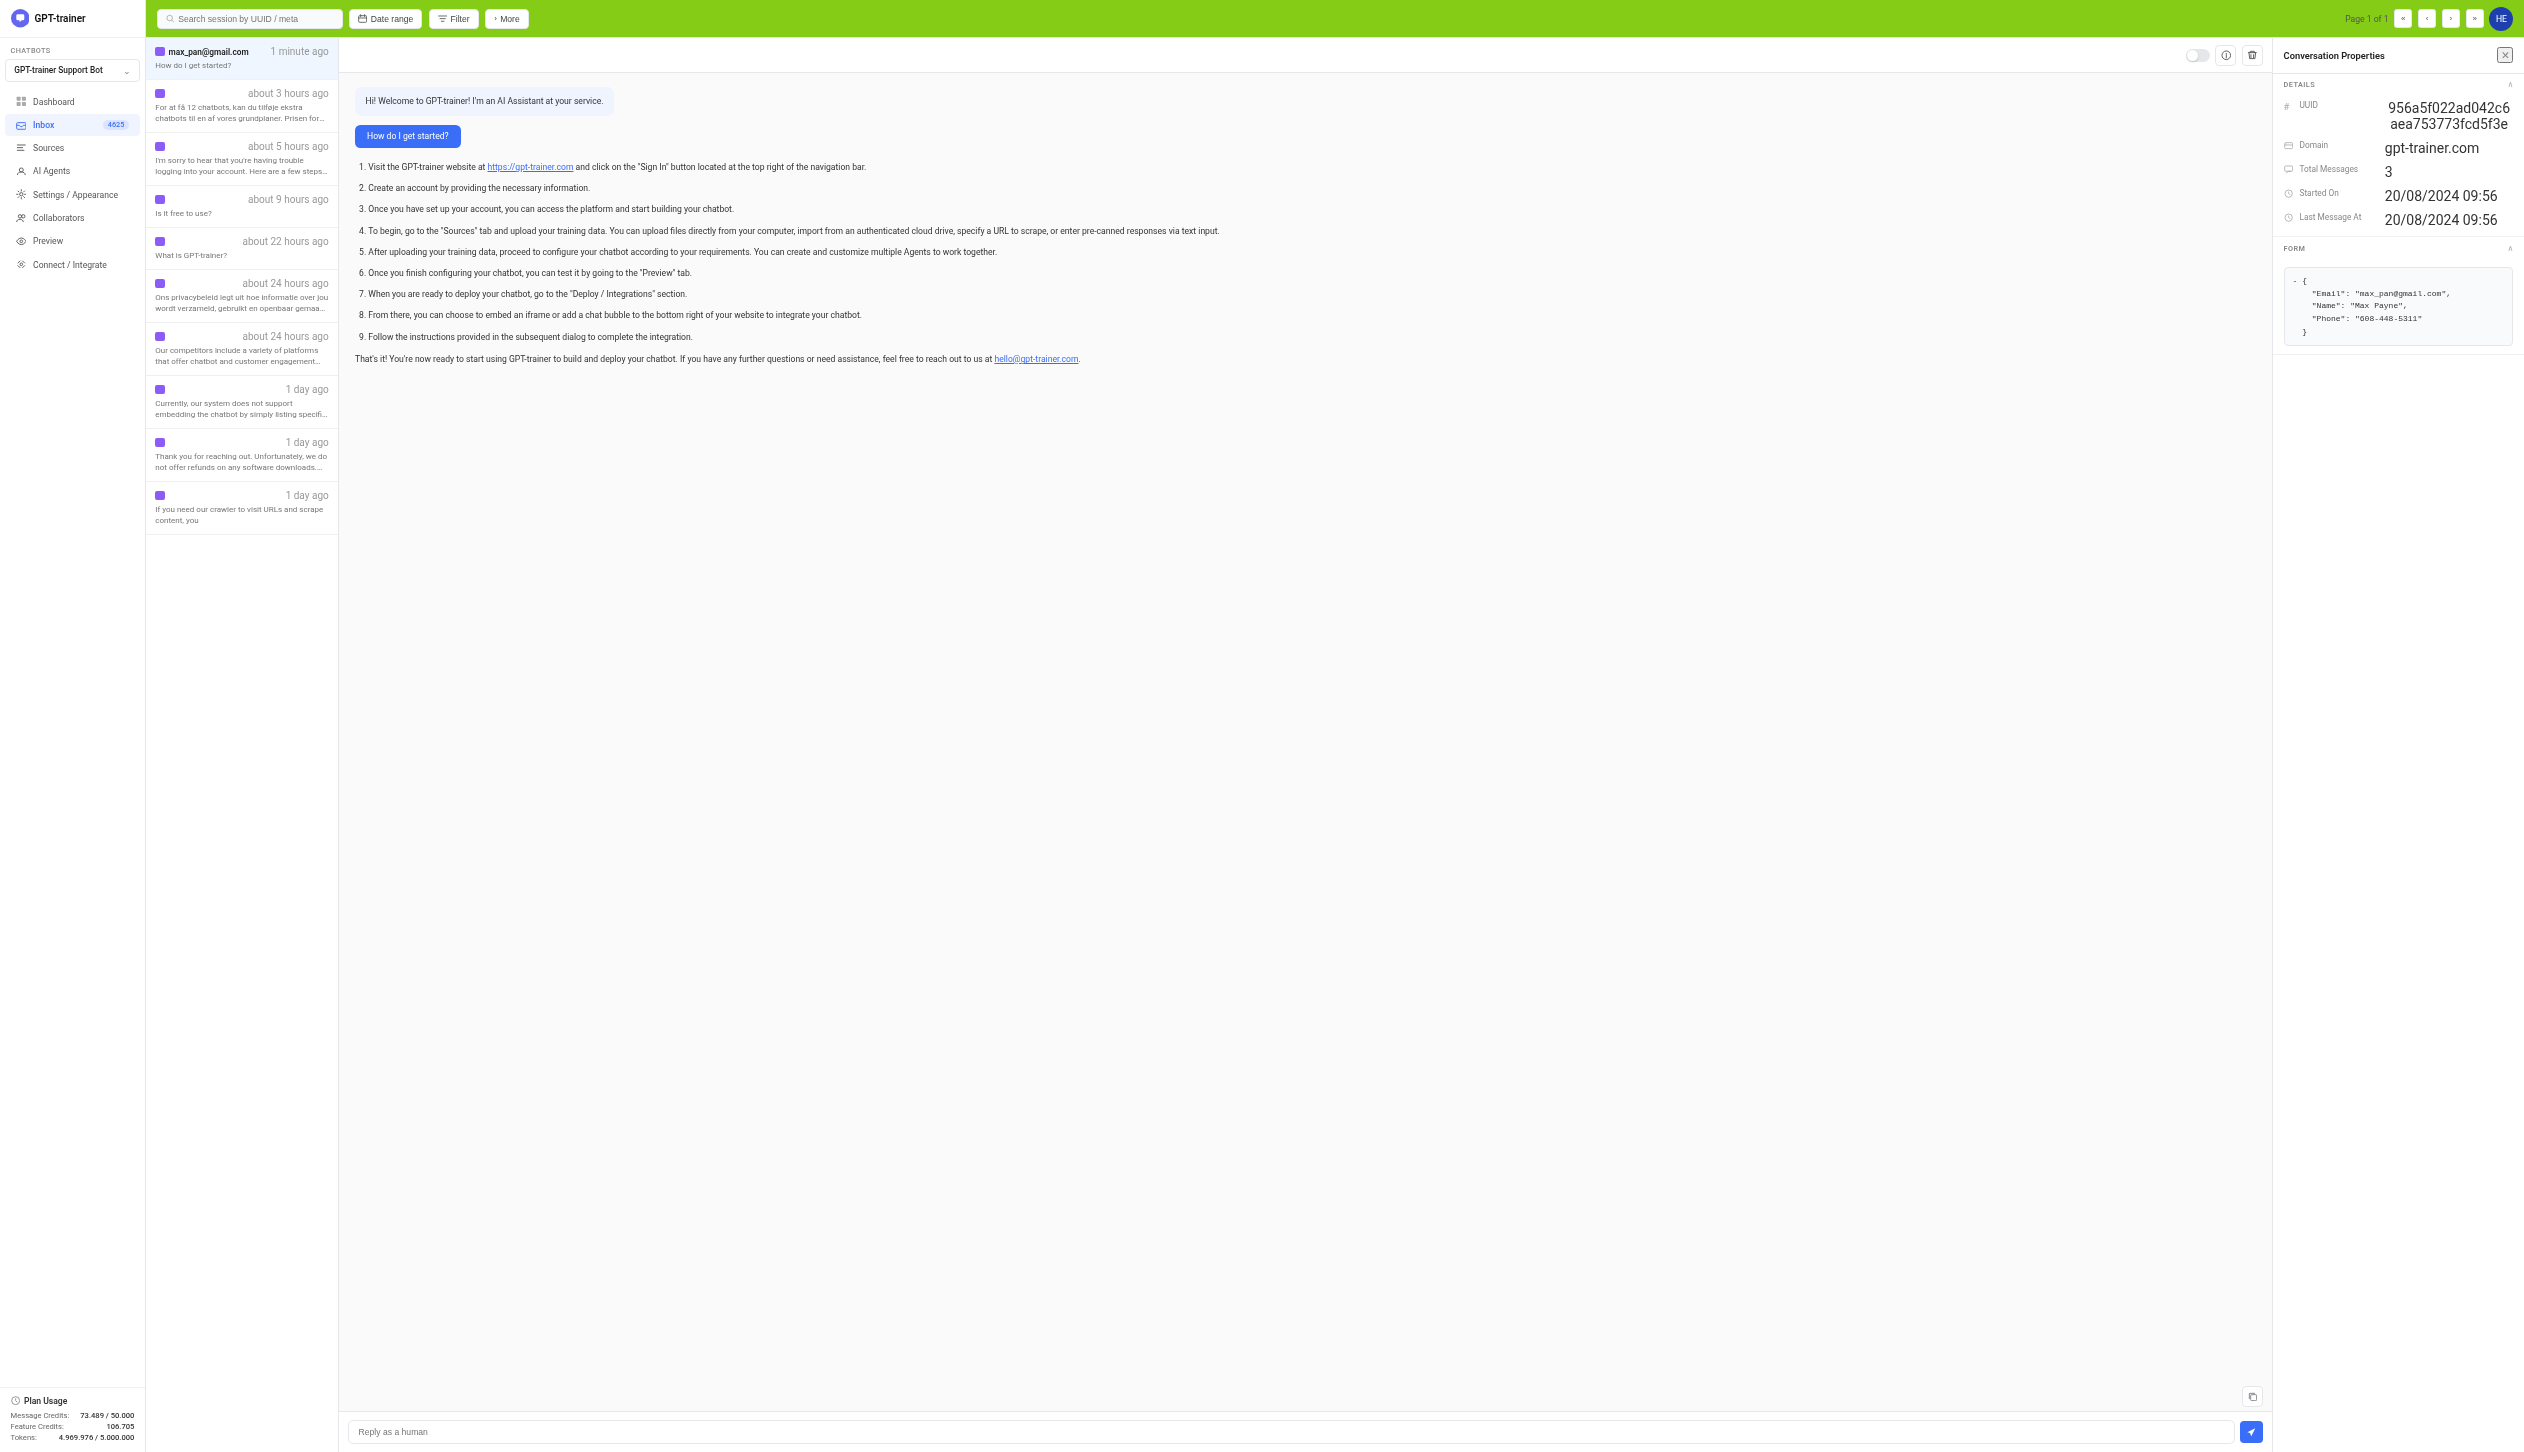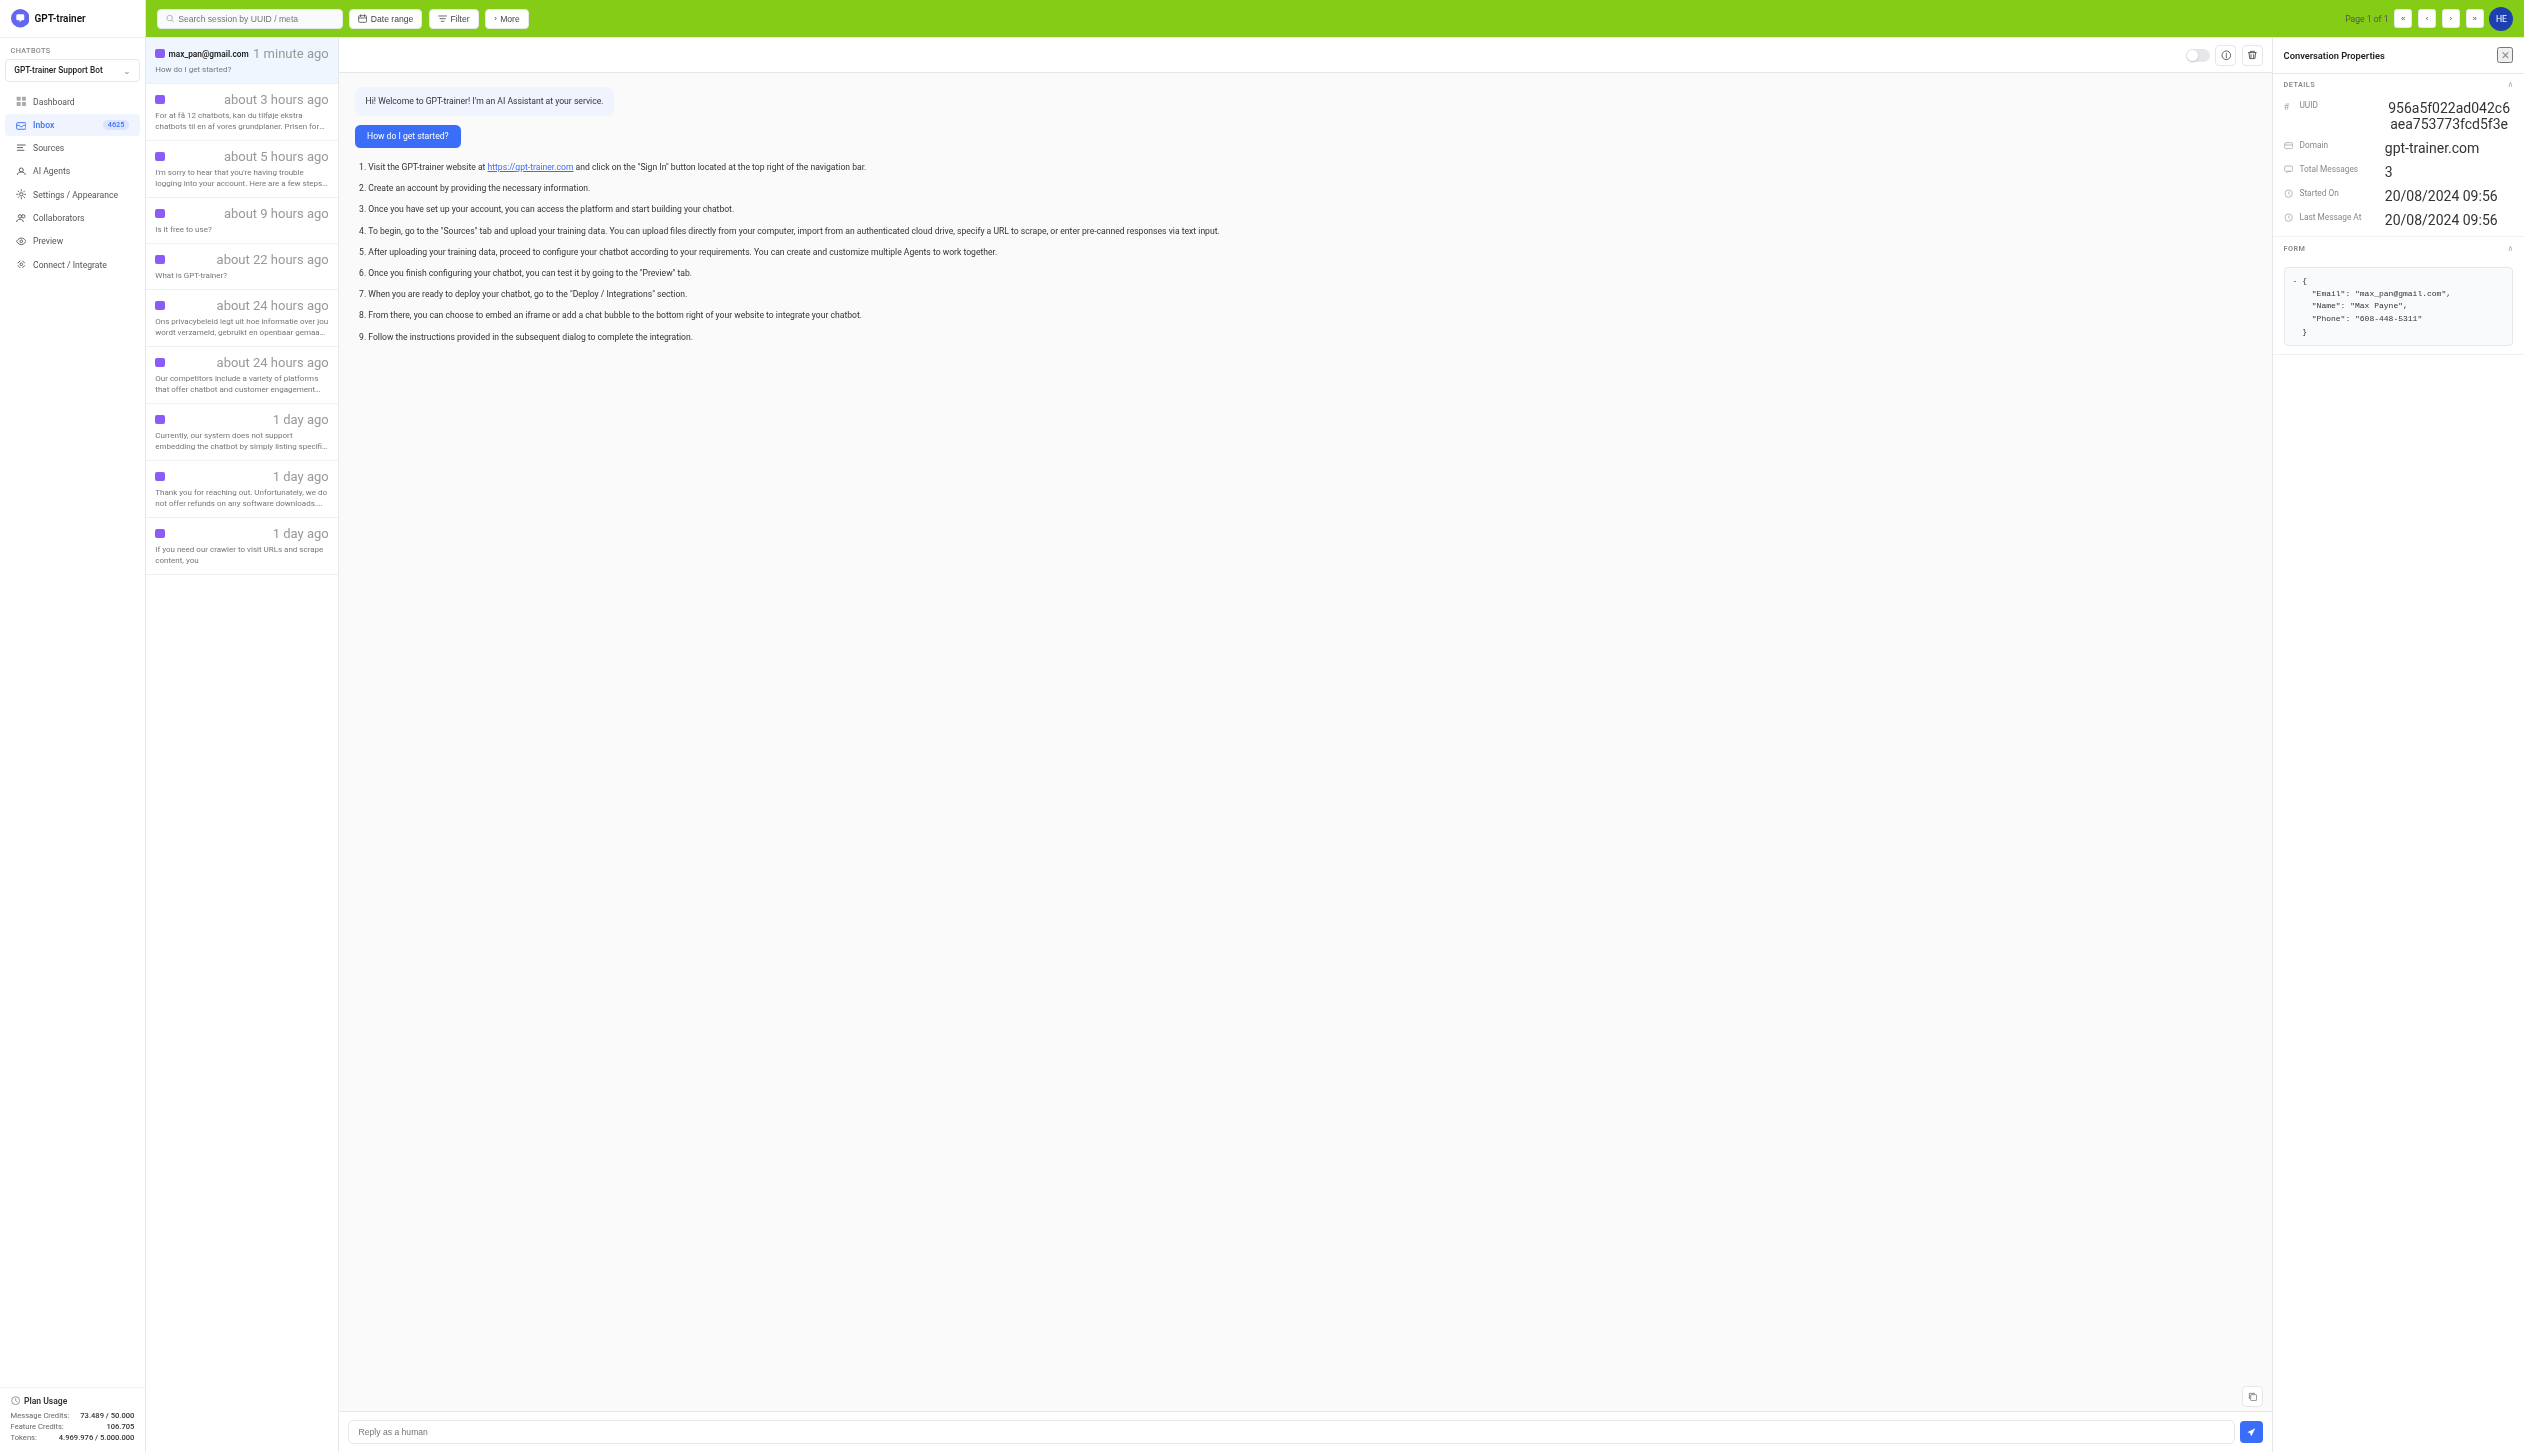--- a/index.html
+++ b/index.html
@@ -39,21 +39,21 @@
     
     .content-area { flex: 1; display: flex; overflow: hidden; }
 
     
     .conv-list { width: 193px; border-right: 0.7px solid #e5e7eb; background: #fff; overflow-y: auto; flex-shrink: 0; }
     .conv-item { padding: 8px 9.3px; border-bottom: 0.7px solid #f0f0f0; cursor: pointer; }
     .conv-item.selected { background: #eff6ff; }
     .conv-item-header { display: flex; align-items: center; gap: 4px; margin-bottom: 2.7px; }
     .conv-icon { width: 9.3px; height: 9.3px; background: #8b5cf6; border-radius: 2px; flex-shrink: 0; }
     .conv-email { font-size: 8.3px; font-weight: 600; color: #222; flex: 1; overflow: hidden; text-overflow: ellipsis; white-space: nowrap; }
-    .conv-time { font-size: 13px; color: #999; white-space: nowrap; }
+    .conv-time { font-size: 10px; color: #999; white-space: nowrap; }
     .conv-preview { font-size: 8px; color: #777; line-height: 1.4; display: -webkit-box; -webkit-line-clamp: 2; -webkit-box-orient: vertical; overflow: hidden; }
 
     
     .chat-panel { flex: 1; display: flex; flex-direction: column; background: #fafafa; overflow: hidden; }
     .chat-toolbar { display: flex; align-items: center; justify-content: flex-end; gap: 5.3px; padding: 6.6px 9.3px; background: #fff; border-bottom: 0.7px solid #e5e7eb; }
     .chat-tool-btn { width: 21px; height: 21px; border-radius: 4px; border: 0.7px solid #e5e7eb; background: #fff; cursor: pointer; display: flex; align-items: center; justify-content: center; color: #555; }
     .toggle-circle { width: 24px; height: 13.3px; background: #e5e7eb; border-radius: 6.6px; position: relative; display: flex; align-items: center; padding: 1.3px; }
     .toggle-dot { width: 10.6px; height: 10.6px; background: #fff; border-radius: 50%; box-shadow: 0 0.7px 2px rgba(0,0,0,0.2); }
     .chat-messages { flex: 1; overflow-y: auto; padding: 13.3px 16px; display: flex; flex-direction: column; gap: 9.3px; }
     .msg-ai { background: #f0f4ff; border-radius: 6.6px; padding: 8px 10.6px; max-width: 85%; align-self: flex-start; font-size: 8.6px; color: #333; line-height: 1.5; }
@@ -360,20 +360,21 @@
             <li>Visit the GPT-trainer website at <a href="#">https://gpt-trainer.com</a> and click on the "Sign In" button located at the top right of the navigation bar.</li>
             <li>Create an account by providing the necessary information.</li>
             <li>Once you have set up your account, you can access the platform and start building your chatbot.</li>
             <li>To begin, go to the "Sources" tab and upload your training data. You can upload files directly from your computer, import from an authenticated cloud drive, specify a URL to scrape, or enter pre-canned responses via text input.</li>
             <li>After uploading your training data, proceed to configure your chatbot according to your requirements. You can create and customize multiple Agents to work together.</li>
             <li>Once you finish configuring your chatbot, you can test it by going to the "Preview" tab.</li>
             <li>When you are ready to deploy your chatbot, go to the "Deploy / Integrations" section.</li>
             <li>From there, you can choose to embed an iframe or add a chat bubble to the bottom right of your website to integrate your chatbot.</li>
             <li>Follow the instructions provided in the subsequent dialog to complete the integration.</li>
           </ol>
+          <p style="margin-top:8px;">That's it! You're now ready to start using GPT-trainer to build and deploy your chatbot. If you have any further questions or need assistance, feel free to reach out to us at <a href="#">hello@gpt-trainer.com</a>.</p>
         </div>
       </div>
 
       <div style="display:flex; align-items:flex-end; padding: 0 9.3px 2.7px; background:#fafafa;">
         <div style="flex:1;"></div>
         <button class="chat-copy-btn">
           <svg width="9.3" height="9.3" viewBox="0 0 14 14" fill="none">
               <rect x="4" y="4" width="9" height="9" rx="1.5" stroke="#777" stroke-width="1.3"></rect>
               <path d="M2 10V2h8" stroke="#777" stroke-width="1.3" stroke-linecap="round" stroke-linejoin="round"></path>
             </svg>

